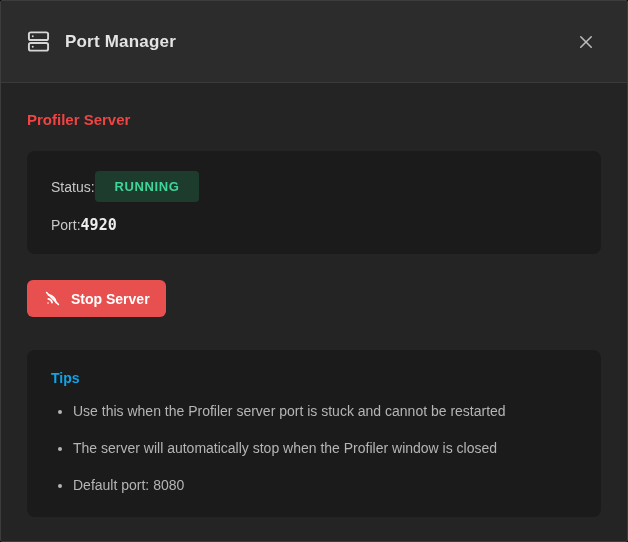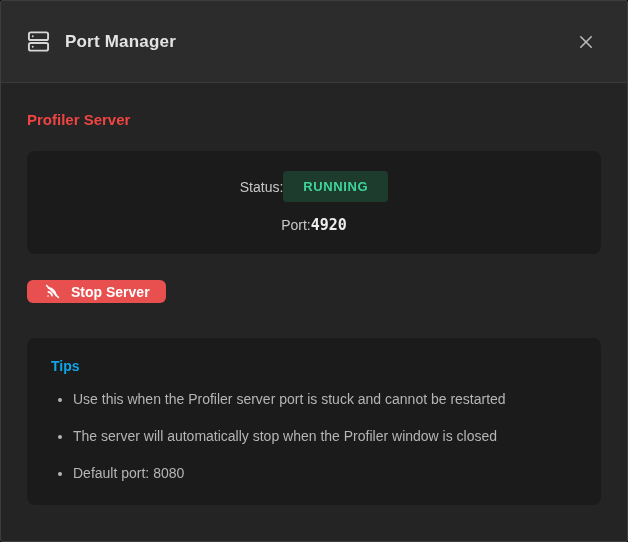--- a/index.html
+++ b/index.html
@@ -64,21 +64,21 @@
     background: var(--card-bg, #1b1b1b);
     border-radius: 8px;
     box-sizing: border-box;
   }
   .status-card {
     padding: 20px 24px;
   }
   .status-row {
     display: flex;
     align-items: center;
-    justify-content: center;
+    justify-content: flex-start;
   }
   .status-row + .status-row {
     margin-top: 14px;
   }
   .field-label {
     font-size: 14px;
     color: #c8c8c8;
   }
   .status-badge {
     background: var(--badge-bg, #1e3c2e);
@@ -97,21 +97,21 @@
   }
   .stop-btn {
     display: inline-flex;
     align-items: center;
     gap: 9px;
     margin-top: 26px;
     background: var(--danger, #e85050);
     color: #ffffff;
     border: none;
     border-radius: 6px;
-    padding: 2px 16px;
+    padding: 9px 16px;
     font-family: "Liberation Sans", sans-serif;
     font-size: 14px;
     font-weight: 700;
     cursor: pointer;
   }
   .tips-card {
     margin-top: 33px;
     padding: 20px 24px 22px 24px;
   }
   .tips-heading {

